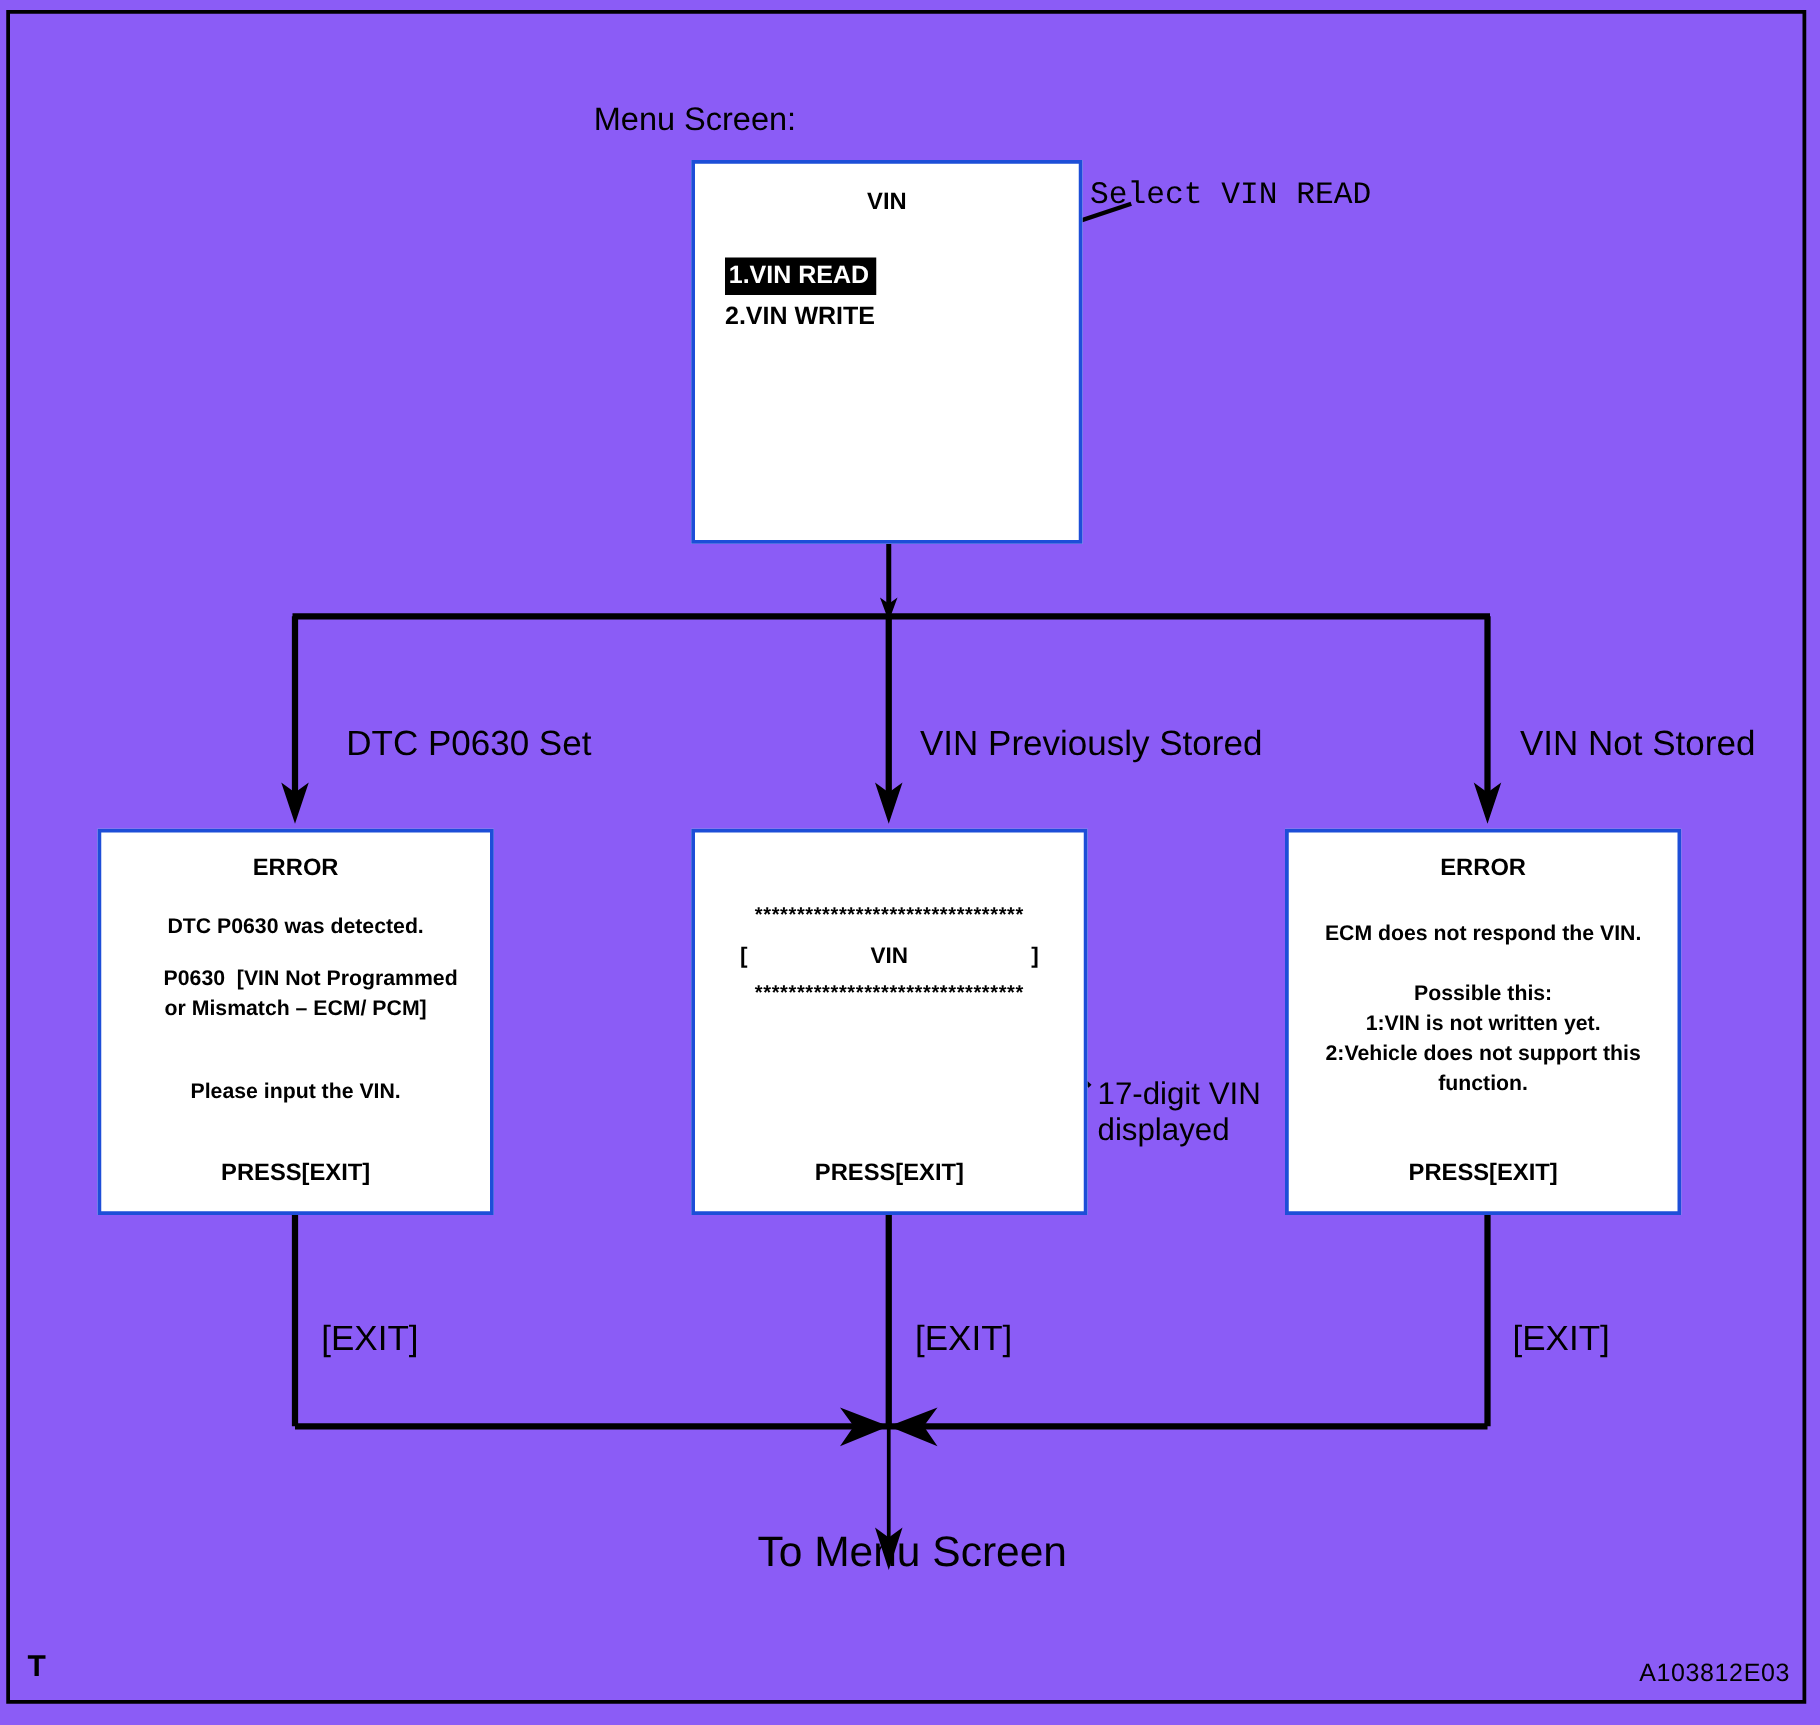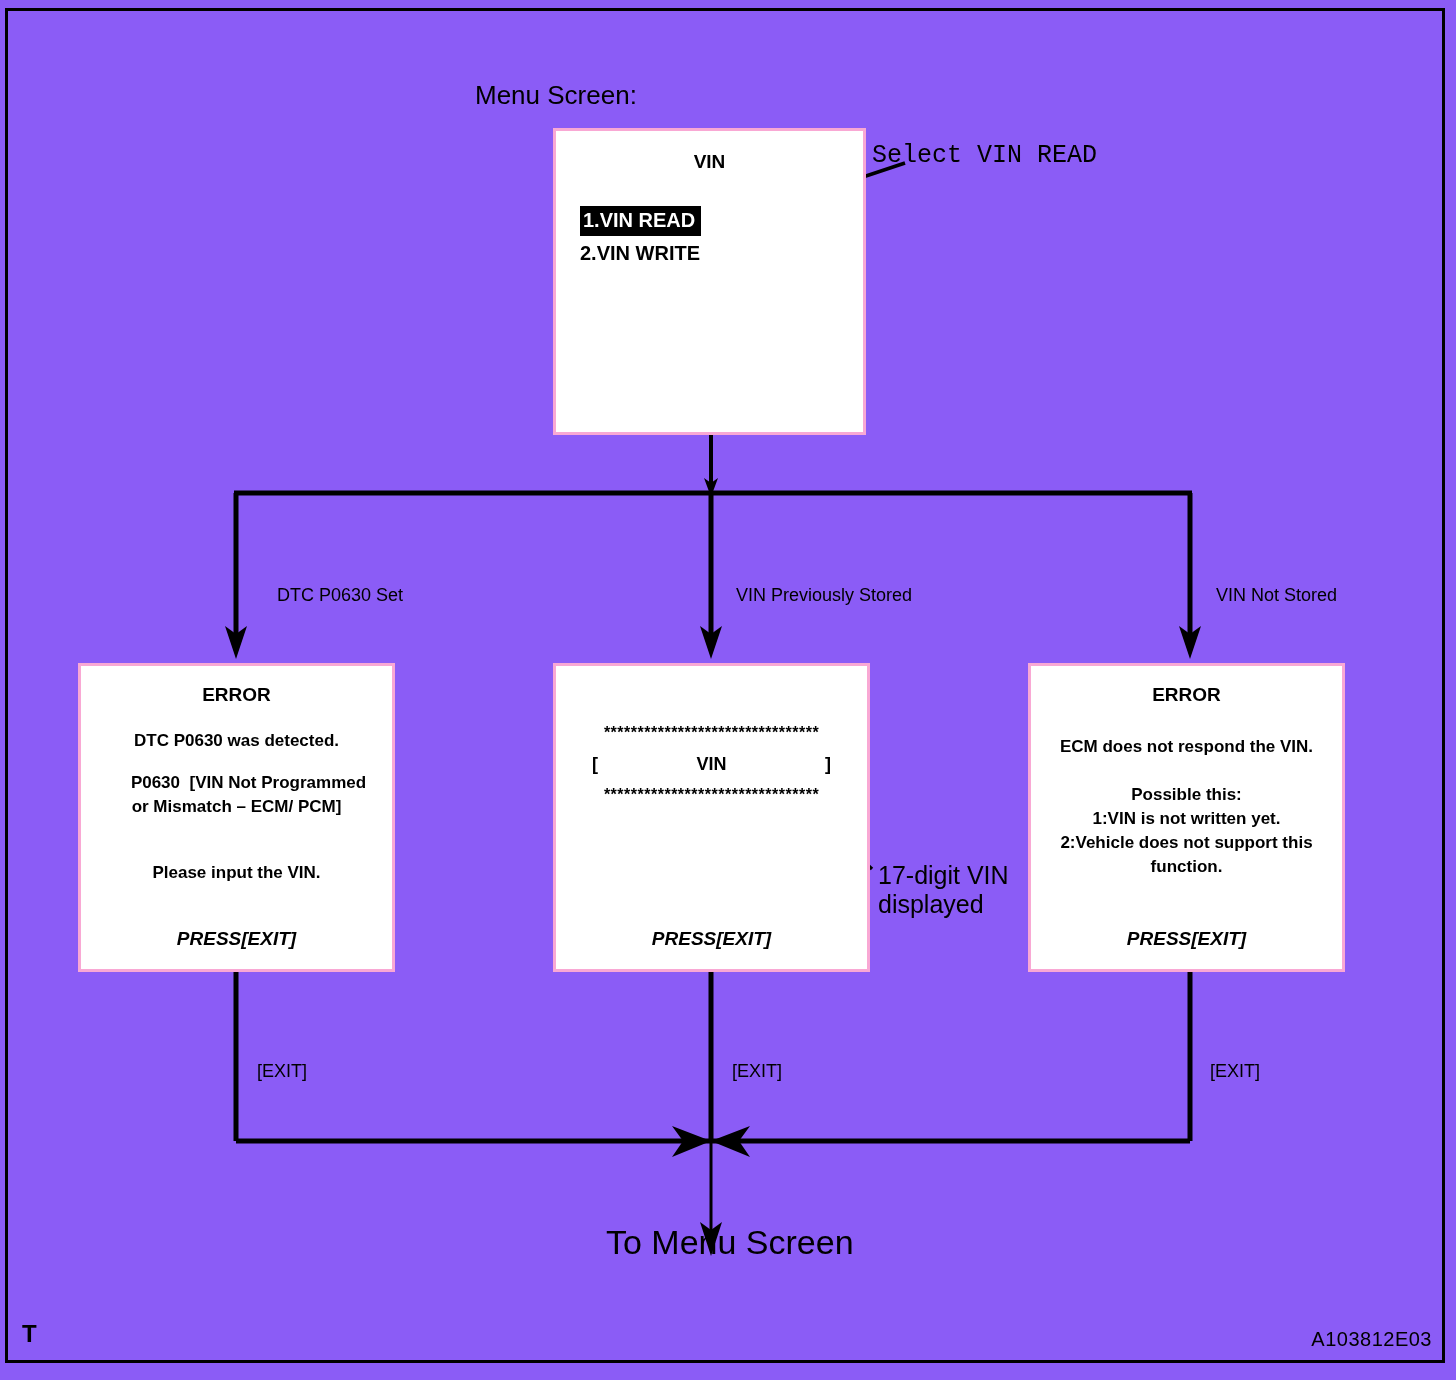--- a/index.html
+++ b/index.html
@@ -30,28 +30,28 @@
   svg.lines {
     position: absolute;
     left: 0;
     top: 0;
     width: 1456px;
     height: 1380px;
     pointer-events: none;
   }
   .lbl {
     position: absolute;
-    font-size: 18px;
+    font-size: 28px;
     line-height: 30px;
     color: #000;
     white-space: pre;
   }
   .screen {
     position: absolute;
-    border: 3px solid #f9a8d4;
+    border: 3px solid #1d4ed8;
     background: #fff;
     box-sizing: border-box;
   }
   .scr-txt {
     position: absolute;
     width: 100%;
     text-align: center;
     font-weight: bold;
     font-size: 17px;
     line-height: 22px;
@@ -98,21 +98,20 @@
   }
   .vinrow .mid { flex: 1; text-align: center; }
   .press {
     position: absolute;
     left: 0;
     width: 100%;
     text-align: center;
     font-weight: bold;
     font-size: 19px;
     white-space: pre;
-    font-style: italic;
   }
   .corner-t {
     position: absolute;
     left: 22px;
     top: 1320px;
     font-size: 24px;
     font-weight: bold;
   }
   .fig-id {
     position: absolute;

